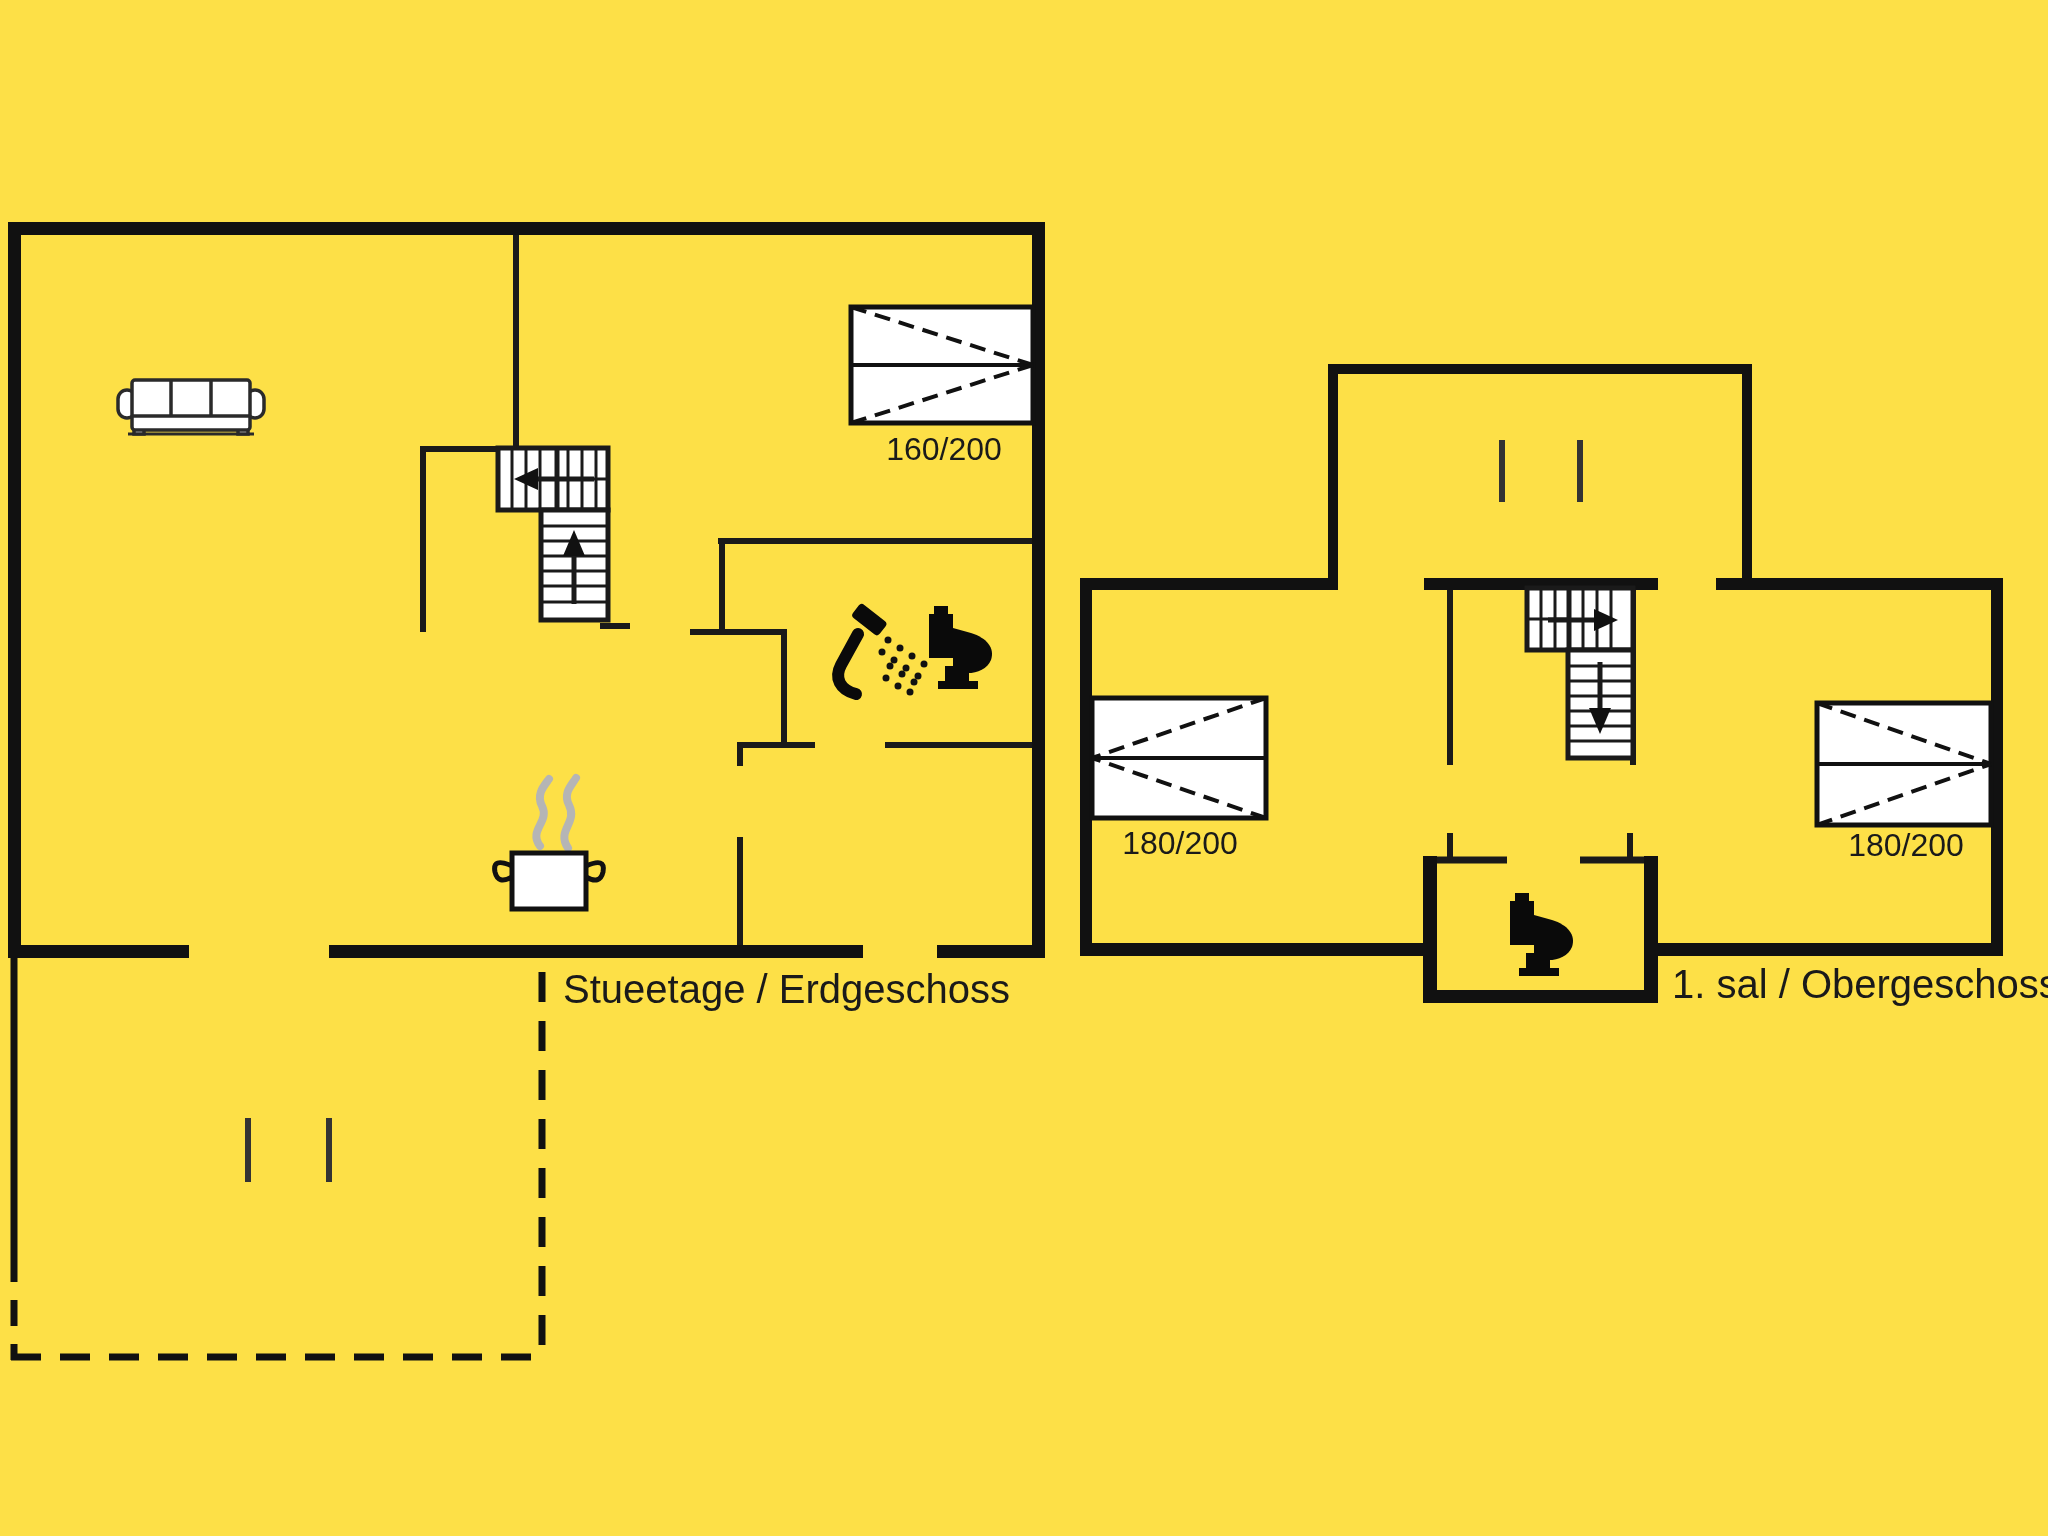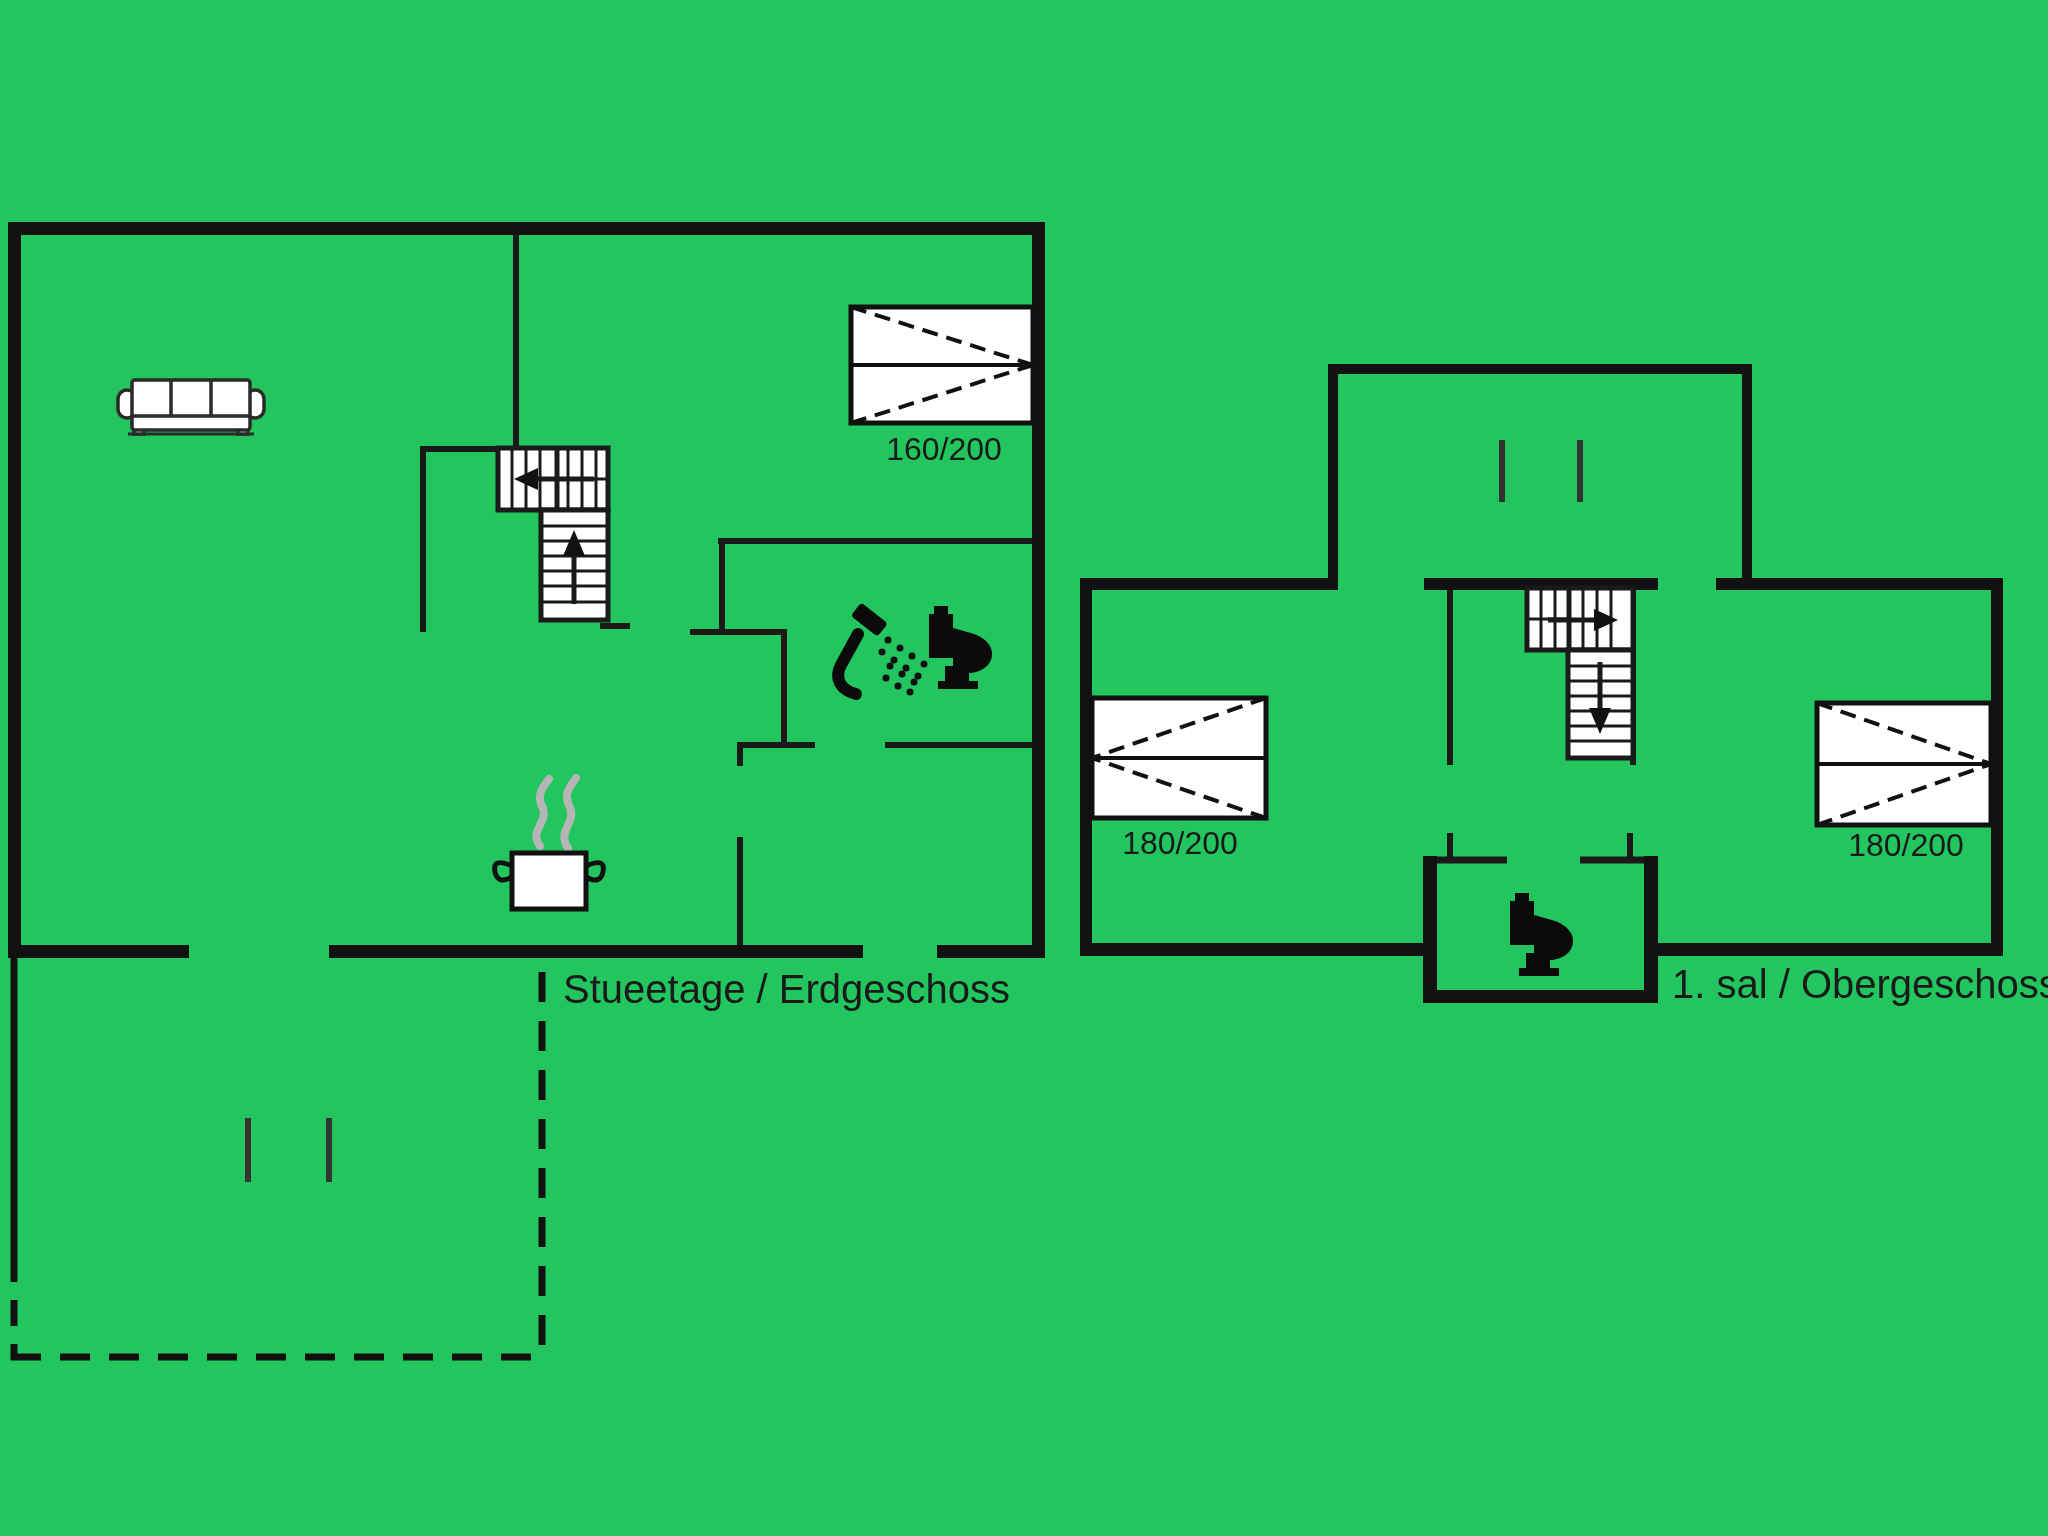--- a/index.html
+++ b/index.html
@@ -1,16 +1,16 @@
 <!DOCTYPE html>
 <html><head>
 <meta charset="utf-8">
 <style>
   html,body{margin:0;padding:0;background:#fff;}
-  .canvas{position:relative;width:2048px;height:1536px;background:#22c55e;overflow:hidden;
+  .canvas{position:relative;width:2048px;height:1536px;background:#fde047;overflow:hidden;
           font-family:"Liberation Sans", sans-serif;}
   svg{display:block;}
   text{font-family:"Liberation Sans", sans-serif;fill:#1a1a1a;}
   .floor-label{font-size:40px;}
   .bed-label{font-size:32px;}
 </style>
 </head>
 <body>
 
 <div class="canvas">

